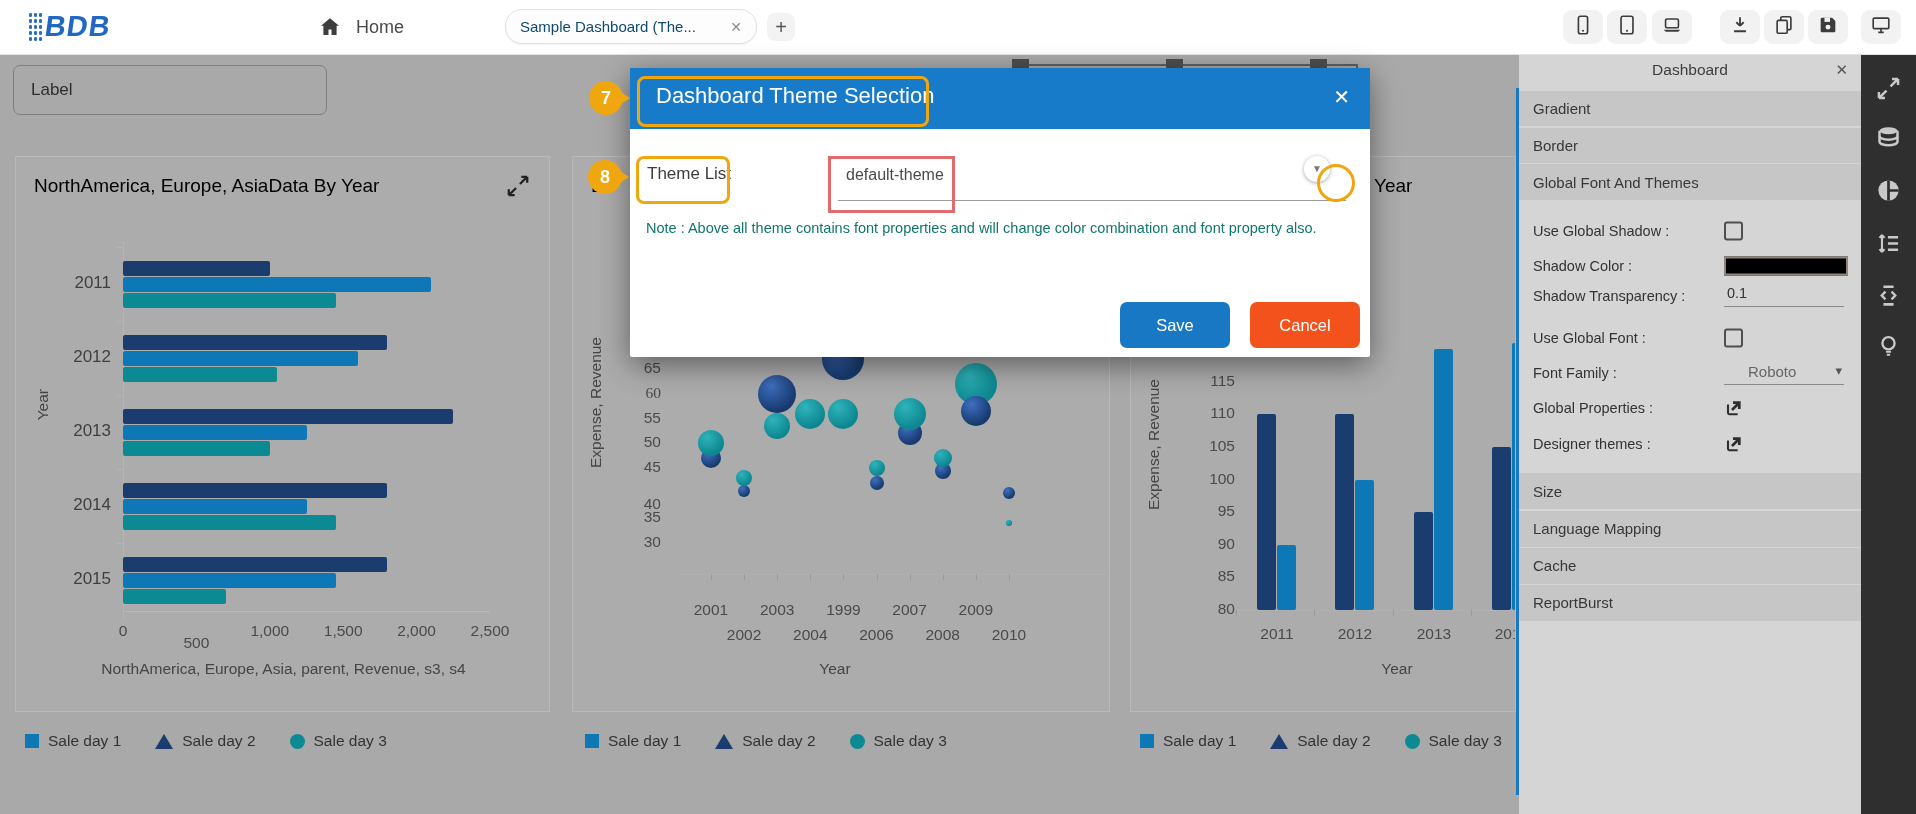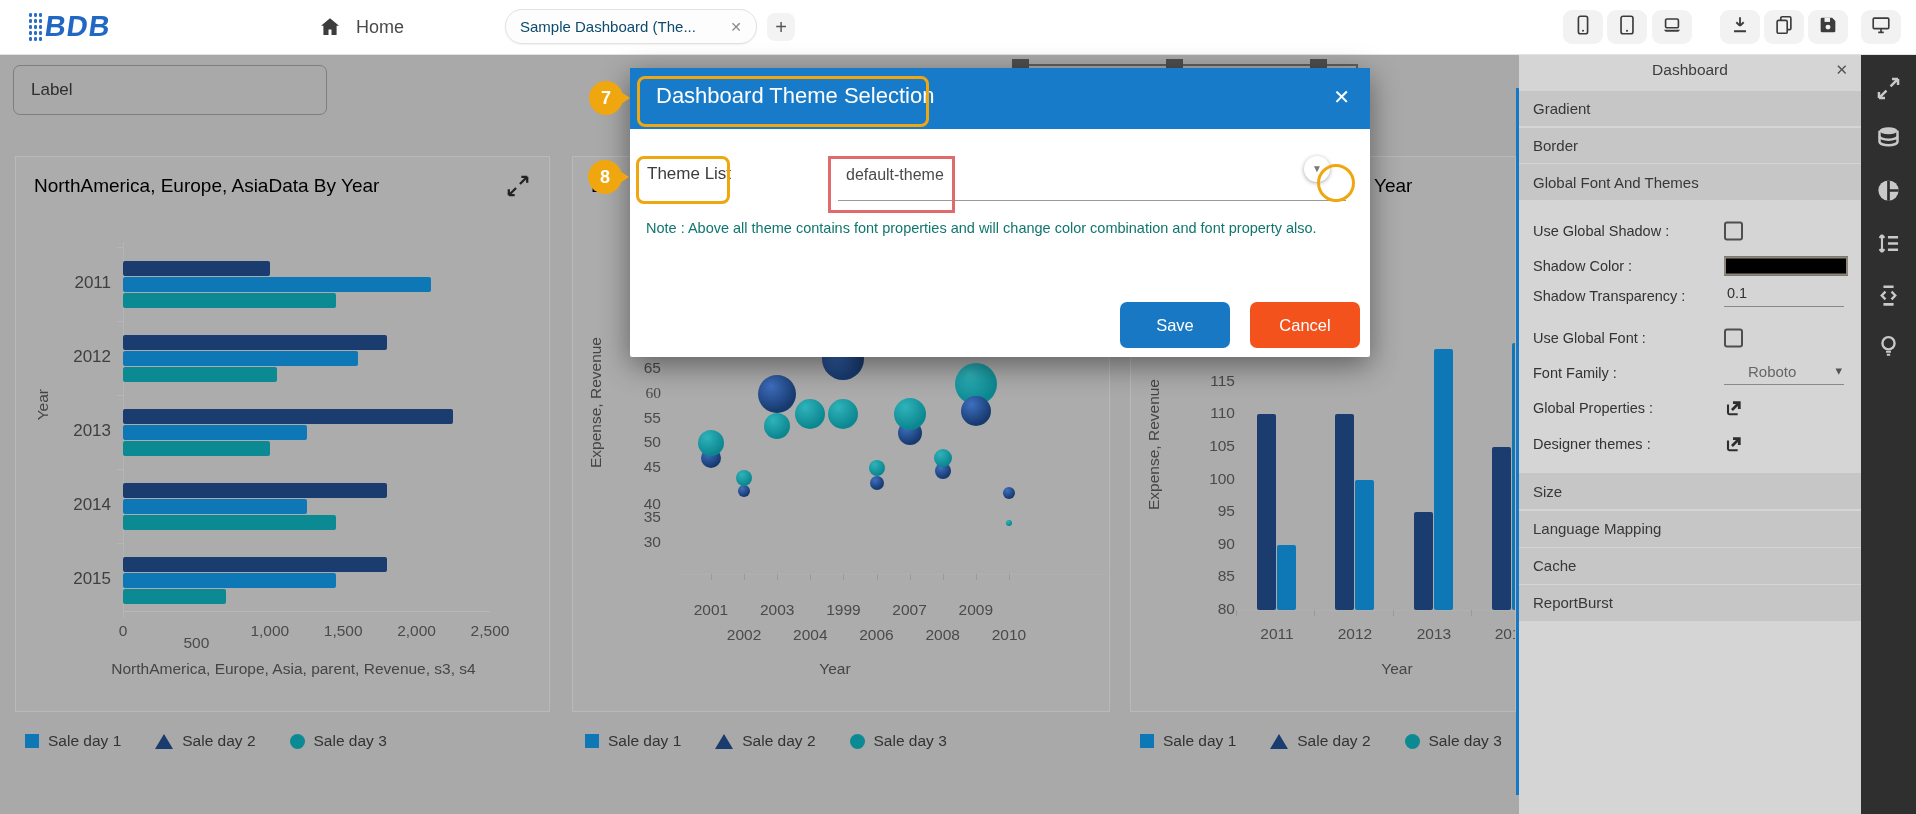--- a/index.html
+++ b/index.html
@@ -200,21 +200,21 @@
           <div style="position: absolute; left: 101px; top: 386px; width: 6px; height: 1px; background: rgb(181, 181, 181);"></div>
           <div class="bar" style="left: 107px; top: 399.5px; width: 264.24px; height: 15px; background: rgb(27, 60, 110);"></div>
           <div class="bar" style="left: 107px; top: 415.5px; width: 212.86px; height: 15px; background: rgb(13, 120, 181);"></div>
           <div class="bar" style="left: 107px; top: 431.5px; width: 102.76px; height: 15px; background: rgb(12, 138, 147);"></div>
           <div class="tick" style="position: absolute; left: 77px; top: 465px; width: 60px; text-align: center;">0</div>
           <div class="tick" style="position: absolute; left: 150.4px; top: 465px; width: 60px; text-align: center; margin-top: 12px;">500</div>
           <div class="tick" style="position: absolute; left: 223.8px; top: 465px; width: 60px; text-align: center;">1,000</div>
           <div class="tick" style="position: absolute; left: 297.2px; top: 465px; width: 60px; text-align: center;">1,500</div>
           <div class="tick" style="position: absolute; left: 370.6px; top: 465px; width: 60px; text-align: center;">2,000</div>
           <div class="tick" style="position: absolute; left: 444px; top: 465px; width: 60px; text-align: center;">2,500</div>
-          <div class="axlab" style="position: absolute; left: 10px; top: 503px; width: 535px; text-align: center;">NorthAmerica, Europe, Asia, parent, Revenue, s3, s4</div>
+          <div class="axlab" style="position: absolute; left: 0px; top: 503px; width: 535px; text-align: center;">NorthAmerica, Europe, Asia, parent, Revenue, s3, s4</div>
           <div class="axlab vlabel" style="position: absolute; left: 18px; top: 232px;">Year</div>
         </div>
     </div>
 
     <div class="card card2">
       <div class="ctitle">E.</div>
       <div class="plot">
           <div class="tick" style="position: absolute; left: 40px; top: 127px; width: 48px; text-align: right;">80</div>
           <div class="tick" style="position: absolute; left: 40px; top: 151.9px; width: 48px; text-align: right;">75</div>
           <div class="tick" style="position: absolute; left: 40px; top: 176.8px; width: 48px; text-align: right;">70</div>

